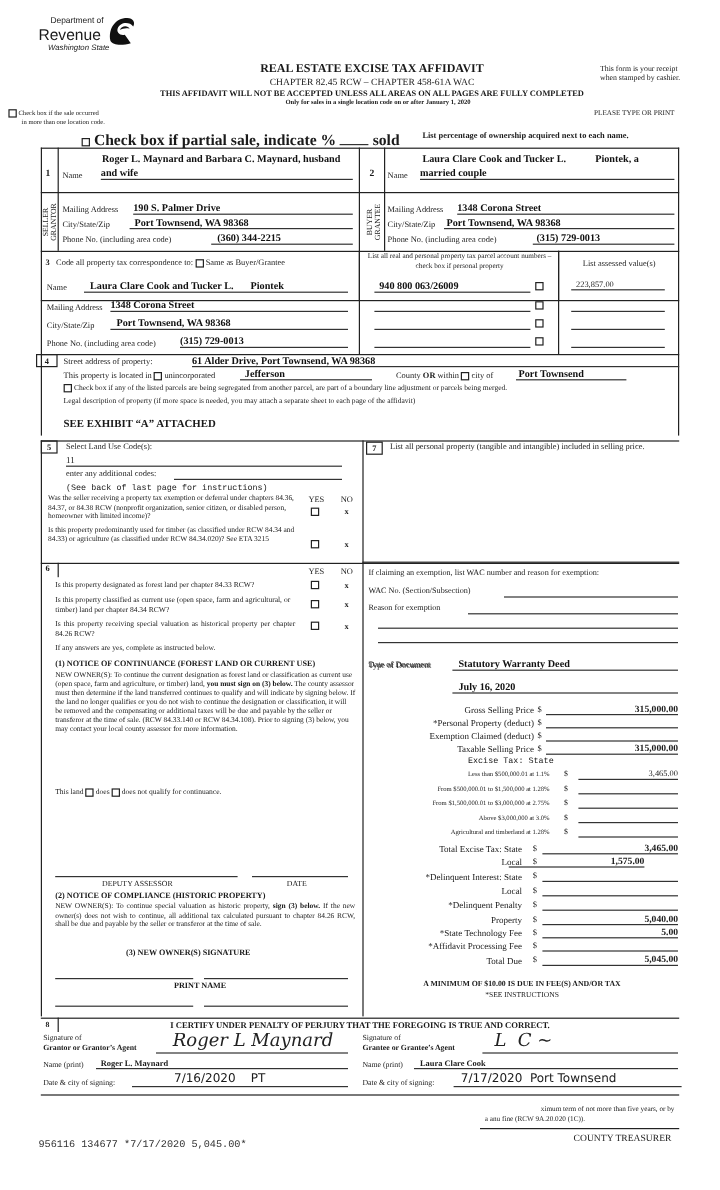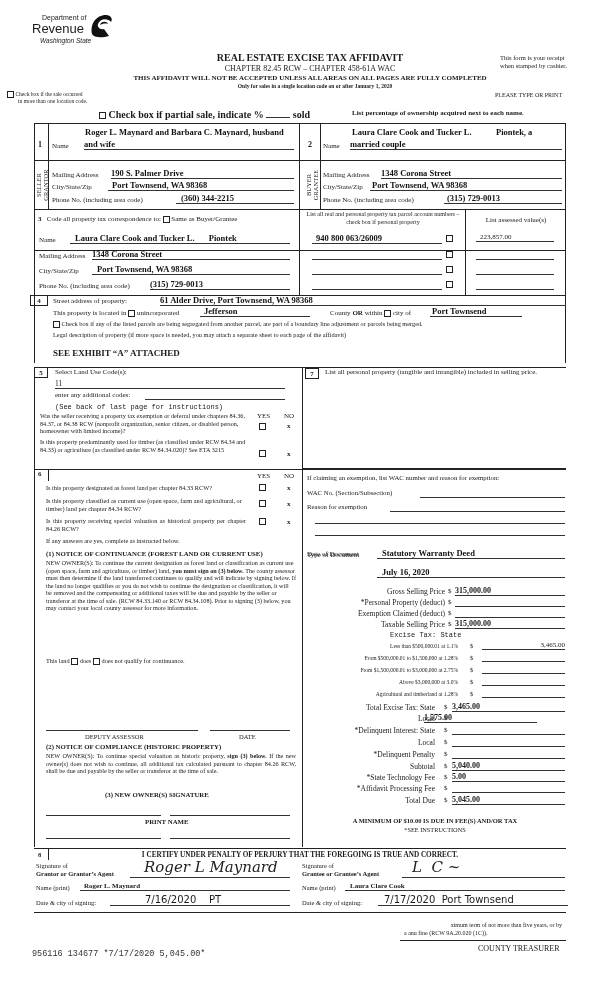--- a/index.html
+++ b/index.html
@@ -13,21 +13,21 @@
   .vline { position: absolute; border-left: 1px solid #222; }
   .hline { position: absolute; border-top: 1px solid #222; }
   .box-num { position: absolute; border: 1px solid #222; font-size: 7px; font-weight: bold; text-align: center; line-height: 10px; }
   .rotated { position: absolute; transform: rotate(-90deg); transform-origin: left top; font-size: 6.5px; line-height: 7px; text-align: center; }
   .sig { font-family: "DejaVu Serif", serif; font-style: italic; font-size: 15px; color: #222; }
   .mono { font-family: "Liberation Mono", monospace; }
   .right { text-align: right; }
   .center { text-align: center; }
   .small { font-size: 5.5px; }
   .row-label { font-size: 7.5px; text-align: right; }
-  .amt { border-bottom: 1px solid #333; font-weight: bold; font-size: 8px; }
+  .amt { border-bottom: 1px solid #333; text-align: right; font-weight: bold; font-size: 8px; }
 </style>
 </head>
 <body>
 
 <div class="abs" style="left:30px;top:12px;width:100px;height:40px;">
   <div class="abs" style="left:12px;top:2px;font-family:'Liberation Sans',sans-serif;font-size:7px;">Department of</div>
   <div class="abs" style="left:2px;top:9px;font-family:'Liberation Sans',sans-serif;font-size:13px;">Revenue</div>
   <div class="abs" style="left:10px;top:25px;font-family:'Liberation Sans',sans-serif;font-size:6.5px;font-style:italic;">Washington State</div>
   <svg class="abs" style="left:58px;top:0;" width="26" height="26" viewBox="0 0 26 26">
     <path d="M4 22 C2 12 8 3 18 3 C23 3 25 7 23 10 C20 6 12 6 10 12 C9 15 12 18 16 17 L21 24 C14 26 6 26 4 22 Z" fill="#111"></path>
@@ -44,21 +44,21 @@
   <div>when stamped by cashier.</div>
 </div>
 <div class="abs" style="left:495px;top:92px;font-size:6px;">PLEASE TYPE OR PRINT</div>
 
 <div class="abs" style="left:7px;top:91px;font-size:5.5px;line-height:7px;">
   <span class="cb"></span>
   <span>Check box if the sale occurred</span><br>
   <span style="padding-left:11px;">in more than one location code.</span>
 </div>
 
-<div class="abs b" style="left:68px;top:109px;font-size:10px;margin-left:31px;">
+<div class="abs b" style="left:68px;top:109px;font-size:13px;">
   <span class="cb"></span>
   <span>Check box if partial sale, indicate %</span>
   <span class="line" style="display:inline-block;width:24px;"></span>
   <span>sold</span>
 </div>
 <div class="abs b" style="left:352px;top:109px;font-size:7px;">List percentage of ownership acquired next to each name.</div>
 
 <div class="abs" style="left:34px;top:123px;width:532px;height:240px;border:1px solid #222;border-bottom:none;"></div>
 <div class="vline" style="left:48px;top:123px;height:86px;"></div>
 <div class="vline" style="left:299px;top:123px;height:127px;"></div>
@@ -312,21 +312,21 @@
 <div class="abs amt" style="left:452px;top:726px;width:113px;height:9px;"></div>
 
 <div class="abs row-label" style="left:300px;top:738px;width:135px;">Local</div>
 <div class="abs" style="left:444px;top:738px;font-size:7px;">$</div>
 <div class="abs amt" style="left:452px;top:738px;width:113px;height:9px;"></div>
 
 <div class="abs row-label" style="left:300px;top:750px;width:135px;">*Delinquent Penalty</div>
 <div class="abs" style="left:444px;top:750px;font-size:7px;">$</div>
 <div class="abs amt" style="left:452px;top:750px;width:113px;height:9px;"></div>
 
-<div class="abs row-label" style="left:300px;top:762px;width:135px;">Subtotal</div>
+<div class="abs row-label" style="left:300px;top:762px;width:135px;">Property</div>
 <div class="abs" style="left:444px;top:762px;font-size:7px;">$</div>
 <div class="abs amt" style="left:452px;top:761px;width:113px;">5,040.00</div>
 
 <div class="abs row-label" style="left:300px;top:773px;width:135px;">*State Technology Fee</div>
 <div class="abs" style="left:444px;top:773px;font-size:7px;">$</div>
 <div class="abs amt" style="left:452px;top:772px;width:113px;">5.00</div>
 
 <div class="abs row-label" style="left:300px;top:784px;width:135px;">*Affidavit Processing Fee</div>
 <div class="abs" style="left:444px;top:784px;font-size:7px;">$</div>
 <div class="abs amt" style="left:452px;top:784px;width:113px;height:9px;"></div>

